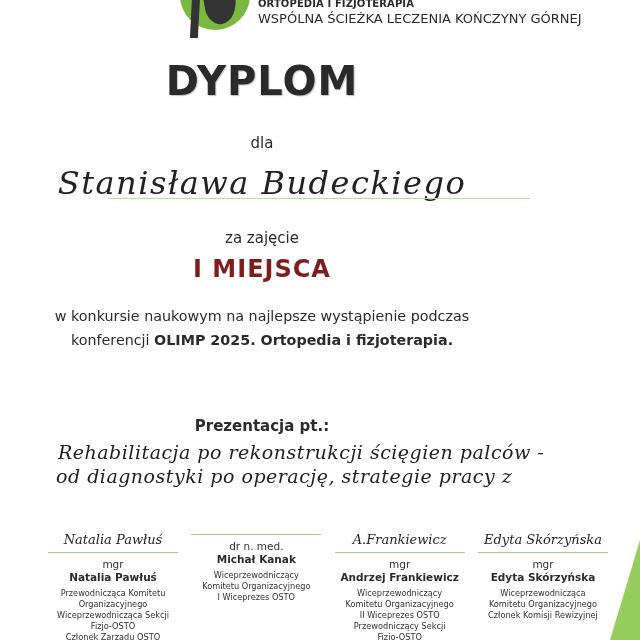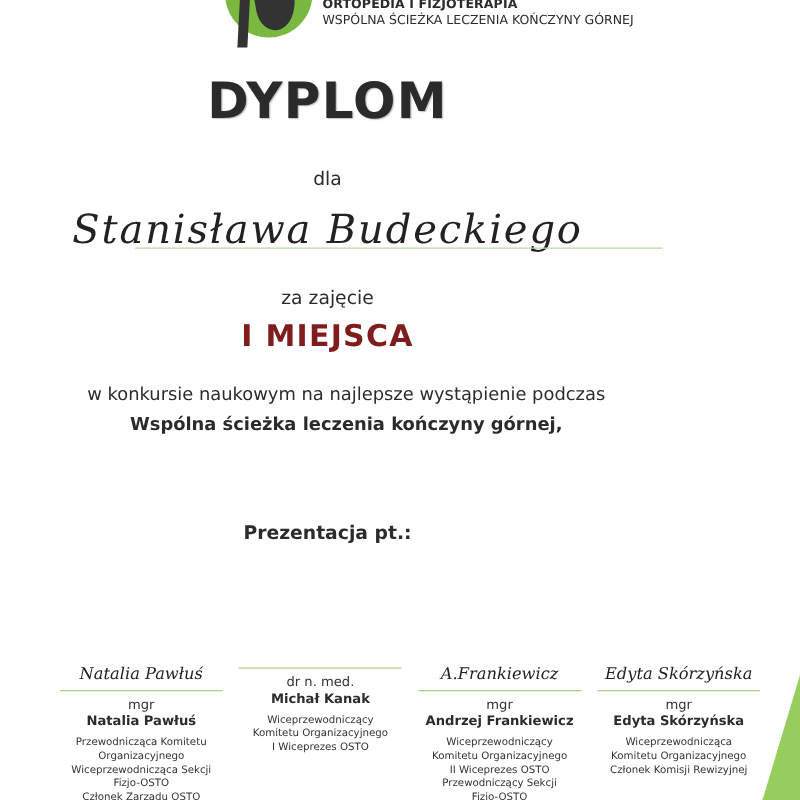--- a/index.html
+++ b/index.html
@@ -6,30 +6,30 @@
   body { width:640px; height:640px; background:#ffffff; position:relative; overflow:hidden;
          font-family:"DejaVu Sans", sans-serif; color:#2b2b2b; }
   .abs { position:absolute; }
   .center { left:0; width:524px; text-align:center; }
 
   
   .logo-circle { left:180px; top:-40px; width:70px; height:70px; border-radius:50%; background:#7ab83f; }
   .logo-bar { left:191px; top:-4px; width:8px; height:42px; background:#333; transform:skewX(-3deg); }
   .logo-leaf { left:205px; top:-10px; width:32px; height:34px; background:#333; border-radius:0 0 20px 50% / 0 0 30px 60%; transform:rotate(-10deg); }
   .logo-t1 { left:258px; top:-2px; font-size:10px; font-weight:bold; color:#2b2b2b; letter-spacing:0.1px; }
-  .logo-t2 { left:258px; top:11px; font-size:10px; color:#2b2b2b; }
+  .logo-t2 { left:258px; top:11px; font-size:13px; color:#2b2b2b; }
 
   .dyplom { top:58px; font-family:"DejaVu Sans", sans-serif; font-weight:bold; font-size:40px; color:#2a2a2a; letter-spacing:1px;
             text-shadow:1px 1px 1px rgba(0,0,0,0.25); }
   .dla { top:134px; font-size:15px; }
   .name { top:164px; font-family:"DejaVu Serif", serif; font-style:italic; font-size:32px; color:#222; letter-spacing:1.5px; }
   .name-line { left:108px; top:198px; width:422px; height:1px; background:#bcd9a3; }
   .za { top:229px; font-size:15px; }
   .place { top:255px; font-weight:bold; font-size:24px; color:#7f1d1d; letter-spacing:1px; }
-  .body-lines { top:305px; font-size:14.3px; line-height:23.5px;padding-left:15px; }
+  .body-lines { top:305px; font-size:14.3px; line-height:23.5px; }
   .body-lines b { font-weight:bold; }
   .pres { top:417px; font-size:15px; font-weight:bold; }
   .hand { left:58px; top:440px; width:560px; font-family:"DejaVu Serif", serif; font-style:italic; font-size:19px; line-height:24px; color:#1f1f1f; letter-spacing:0.5px; }
 
   .sigs { left:48px; top:532px; width:560px; display:flex; justify-content:space-between; }
   .sig { width:130px; text-align:center; position:relative; }
   .sig-hand { height:18px; font-family:"DejaVu Serif", serif; font-style:italic; font-size:13px; color:#1f1f1f; white-space:nowrap; overflow:visible; }
   .sig-line { height:1px; background:#a9cf86; margin:2px 0 5px 0; }
   .sig-title { font-size:10.5px; color:#333; }
   .sig-name { font-size:10.5px; font-weight:bold; color:#2b2b2b; margin-top:1px; }
@@ -49,25 +49,27 @@
 <div class="abs center dyplom">DYPLOM</div>
 <div class="abs center dla">dla</div>
 <div class="abs center name">Stanisława Budeckiego</div>
 <div class="abs name-line"></div>
 
 <div class="abs center za">za zajęcie</div>
 <div class="abs center place">I MIEJSCA</div>
 
 <div class="abs center body-lines">
   <div>w konkursie naukowym na najlepsze wystąpienie podczas</div>
-  <div><b>Wspólna ścieżka leczenia kończyny górnej,</b></div>
+  <div><span>konferencji </span><b>OLIMP 2025. Ortopedia i fizjoterapia.</b></div>
 </div>
 
 <div class="abs center pres">Prezentacja pt.:</div>
 <div class="abs hand">
+  <div>Rehabilitacja po rekonstrukcji ścięgien palców -</div>
+  <div style="margin-left:-2px">od diagnostyki po operację, strategie pracy z</div>
 </div>
 
 <div class="abs sigs">
   <div class="sig">
     <div class="sig-hand">Natalia Pawłuś</div>
     <div class="sig-line"></div>
     <div class="sig-title">mgr</div>
     <div class="sig-name">Natalia Pawłuś</div>
     <div class="sig-role">
       <div>Przewodnicząca Komitetu</div>

